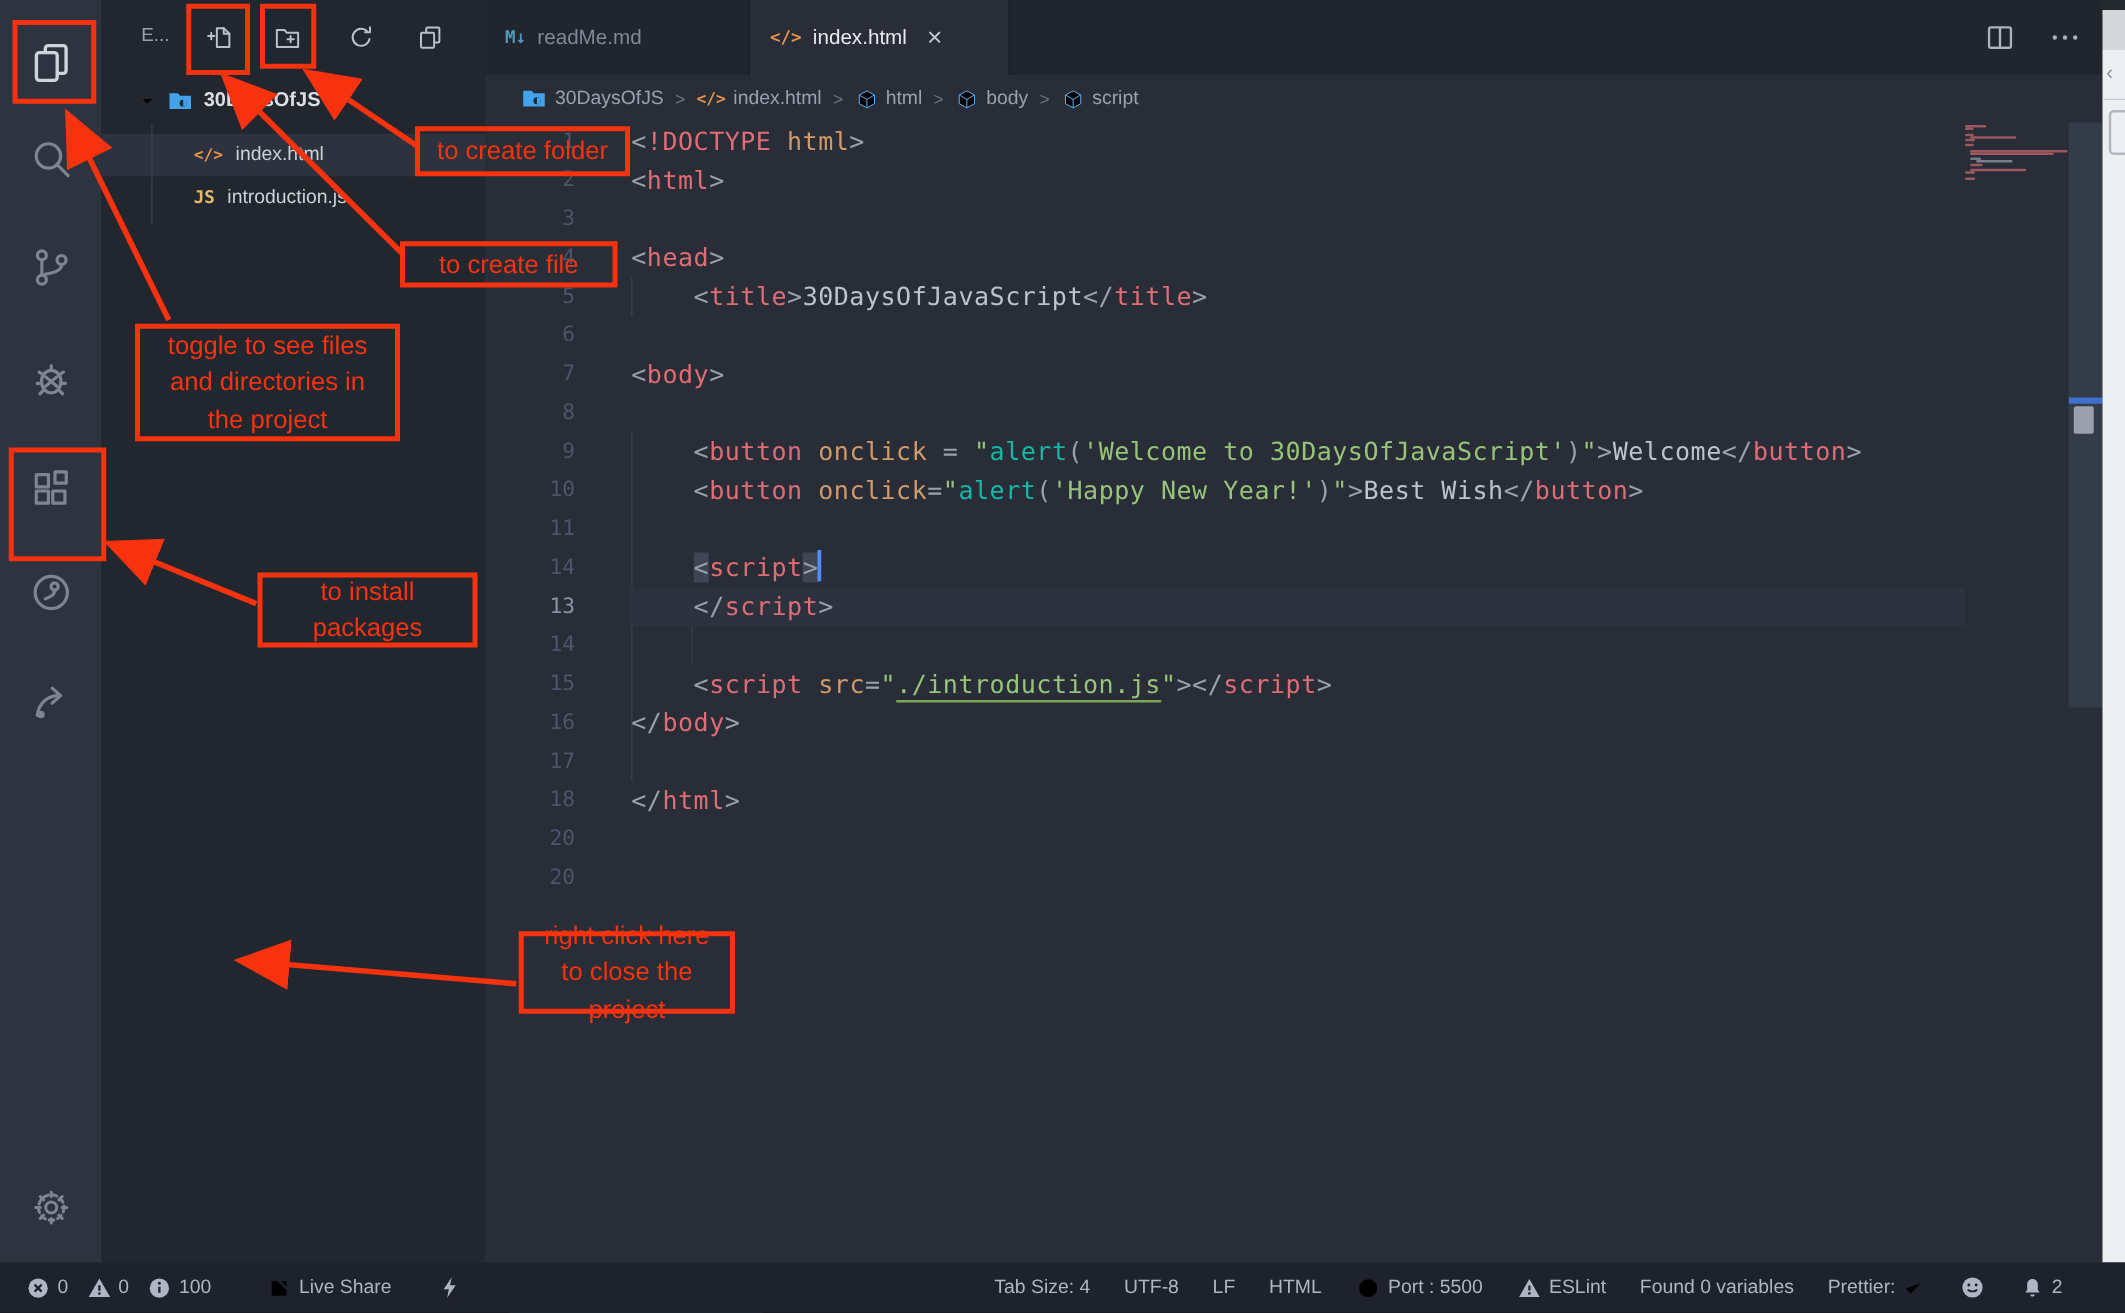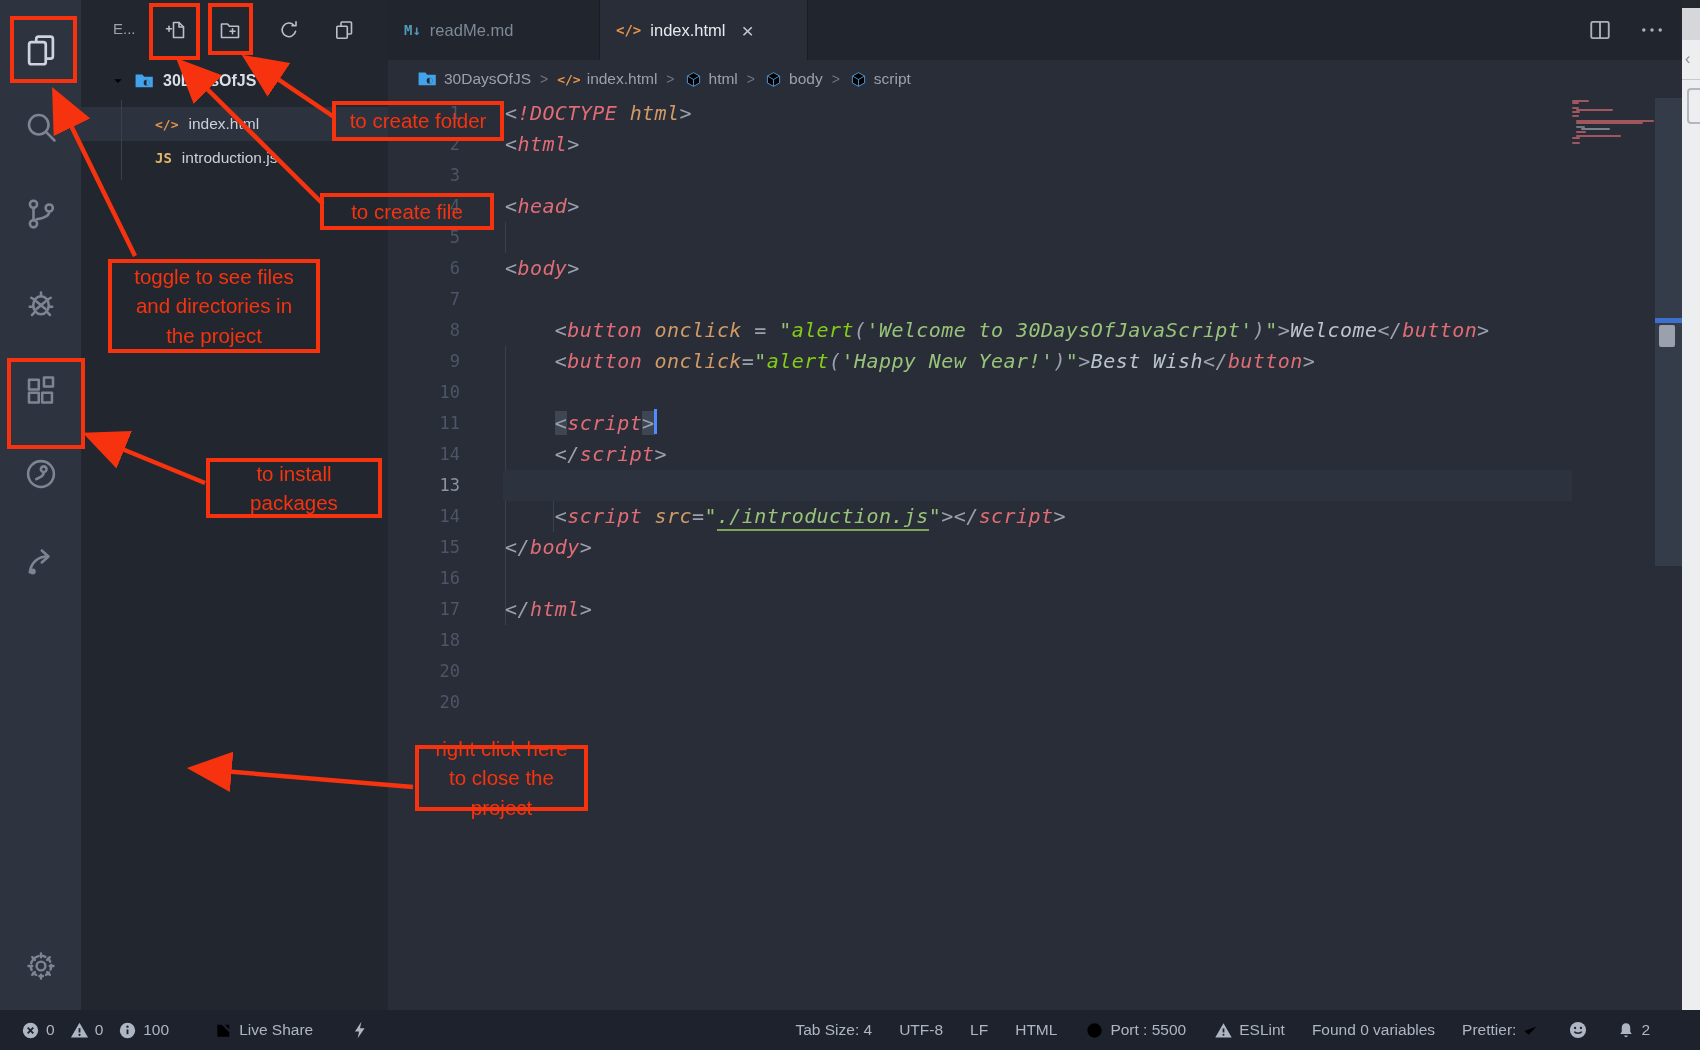--- a/index.html
+++ b/index.html
@@ -43,24 +43,24 @@
   .crumb .crumb-icon{margin-right:6px;display:flex;align-items:center;}
   
   #code-layer{position:absolute;left:0;top:98px;width:100%;height:912px;}
   #active-line{position:absolute;left:115px;top:372px;width:1069px;height:31px;background:#2c323e;}
   .indent-guide{position:absolute;width:1px;background:#3a414e;}
   #gutter{position:absolute;left:0;top:0;width:72px;text-align:right;
           font-family:"DejaVu Sans Mono",monospace;font-size:17px;color:#4d5568;}
   #gutter .ln{height:31px;line-height:31px;}
   #gutter .ln.active{color:#8a93a3;}
   #code-lines{position:absolute;left:117px;top:0;font-family:"DejaVu Sans Mono",monospace;
-              font-size:20px;letter-spacing:0.42px;font-style:italic;}
+              font-size:20px;letter-spacing:0.42px;}
   .code-line{height:31px;line-height:31px;white-space:pre;}
   .c-p{color:#9aa1ad}.c-tag{color:#e06c75}.c-attr{color:#d19a66}.c-str{color:#98c379}
-  .c-fn{color:#84cc16}.c-fg{color:#bcc3cd}.c-gold{color:#e5c07b}
+  .c-fn{color:#14b8a6}.c-fg{color:#bcc3cd}.c-gold{color:#e5c07b}
   .c-und{border-bottom:2px solid #7ea65a;padding-bottom:1px;}
   .c-brkt{background:#3e4654;}
   .cursor{display:inline-block;width:3px;height:25px;background:#528bff;vertical-align:-4px;margin-left:-1px;}
   
   #minimap{position:absolute;left:1184px;top:2px;width:80px;}
   .mm-bar{height:2px;margin-bottom:0.2px;border-radius:1px;opacity:0.85;}
   #scroll-band{position:absolute;left:1655px;top:98px;width:27px;height:468px;background:#353c49;}
   #scroll-blue{position:absolute;left:1655px;top:318px;width:27px;height:5px;background:#3c70cc;}
   #scroll-thumb{position:absolute;left:1659px;top:325px;width:16px;height:22px;background:#9aa1ad;border-radius:2px;cursor:pointer;}
   
@@ -291,20 +291,21 @@
           <div class="ln">17</div>
           <div class="ln">18</div>
           <div class="ln">20</div>
           <div class="ln">20</div>
         </div>
       <div id="code-lines">
           <div class="code-line"><span class="c-p">&lt;</span><span class="c-tag">!DOCTYPE</span><span class="c-attr"> html</span><span class="c-p">&gt;</span></div>
           <div class="code-line"><span class="c-p">&lt;</span><span class="c-tag">html</span><span class="c-p">&gt;</span></div>
           <div class="code-line"></div>
           <div class="code-line"><span class="c-p">&lt;</span><span class="c-tag">head</span><span class="c-p">&gt;</span></div>
+          <div class="code-line"><span class="c-p">    </span><span class="c-p">&lt;</span><span class="c-tag">title</span><span class="c-p">&gt;</span><span class="c-fg">30DaysOfJavaScript</span><span class="c-p">&lt;/</span><span class="c-tag">title</span><span class="c-p">&gt;</span></div>
           <div class="code-line"></div>
           <div class="code-line"><span class="c-p">&lt;</span><span class="c-tag">body</span><span class="c-p">&gt;</span></div>
           <div class="code-line"></div>
           <div class="code-line"><span class="c-p">    </span><span class="c-p">&lt;</span><span class="c-tag">button</span><span class="c-p"> </span><span class="c-attr">onclick</span><span class="c-p"> = </span><span class="c-str">"</span><span class="c-fn">alert</span><span class="c-p">(</span><span class="c-str">'Welcome to 30DaysOfJavaScript'</span><span class="c-p">)</span><span class="c-str">"</span><span class="c-p">&gt;</span><span class="c-fg">Welcome</span><span class="c-p">&lt;/</span><span class="c-tag">button</span><span class="c-p">&gt;</span></div>
           <div class="code-line"><span class="c-p">    </span><span class="c-p">&lt;</span><span class="c-tag">button</span><span class="c-p"> </span><span class="c-attr">onclick</span><span class="c-p">=</span><span class="c-str">"</span><span class="c-fn">alert</span><span class="c-p">(</span><span class="c-str">'Happy New Year!'</span><span class="c-p">)</span><span class="c-str">"</span><span class="c-p">&gt;</span><span class="c-fg">Best Wish</span><span class="c-p">&lt;/</span><span class="c-tag">button</span><span class="c-p">&gt;</span></div>
           <div class="code-line"></div>
           <div class="code-line"><span class="c-p">    </span><span class="c-p c-brkt">&lt;</span><span class="c-tag">script</span><span class="c-p c-brkt">&gt;</span><span class="cursor"></span></div>
           <div class="code-line"><span class="c-p">    </span><span class="c-p">&lt;/</span><span class="c-tag">script</span><span class="c-p">&gt;</span></div>
           <div class="code-line"></div>
           <div class="code-line"><span class="c-p">    </span><span class="c-p">&lt;</span><span class="c-tag">script</span><span class="c-p"> </span><span class="c-attr">src</span><span class="c-p">=</span><span class="c-str">"</span><span class="c-str c-und">./introduction.js</span><span class="c-str">"</span><span class="c-p">&gt;</span><span class="c-p">&lt;/</span><span class="c-tag">script</span><span class="c-p">&gt;</span></div>

